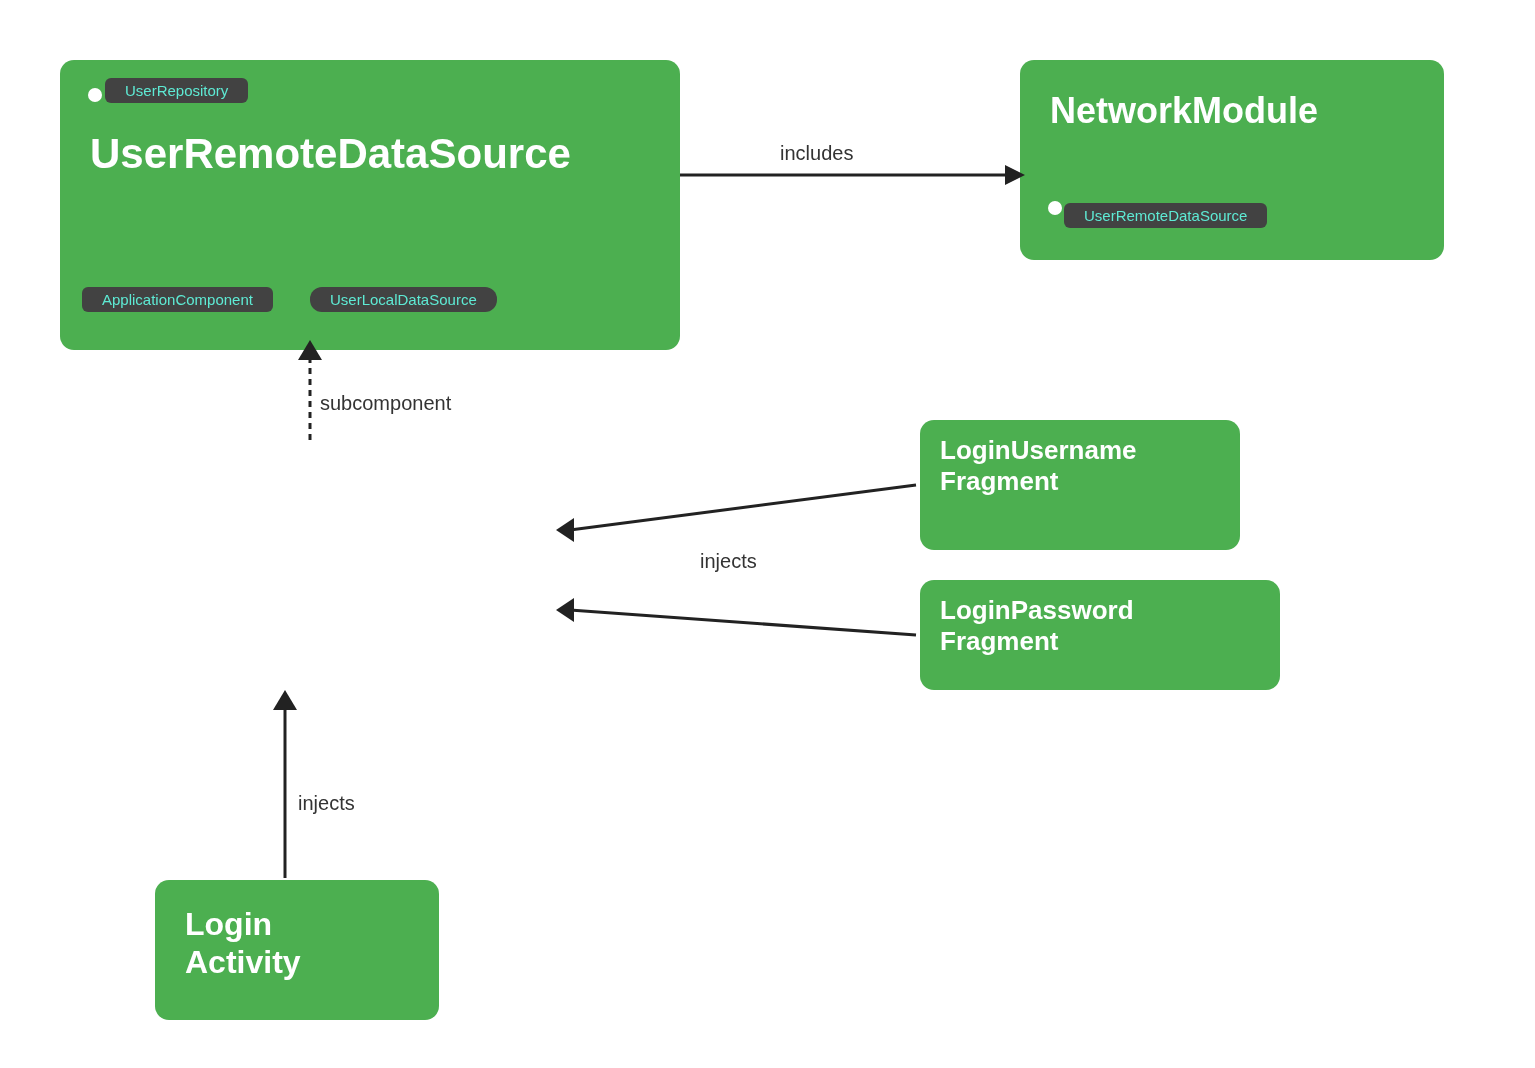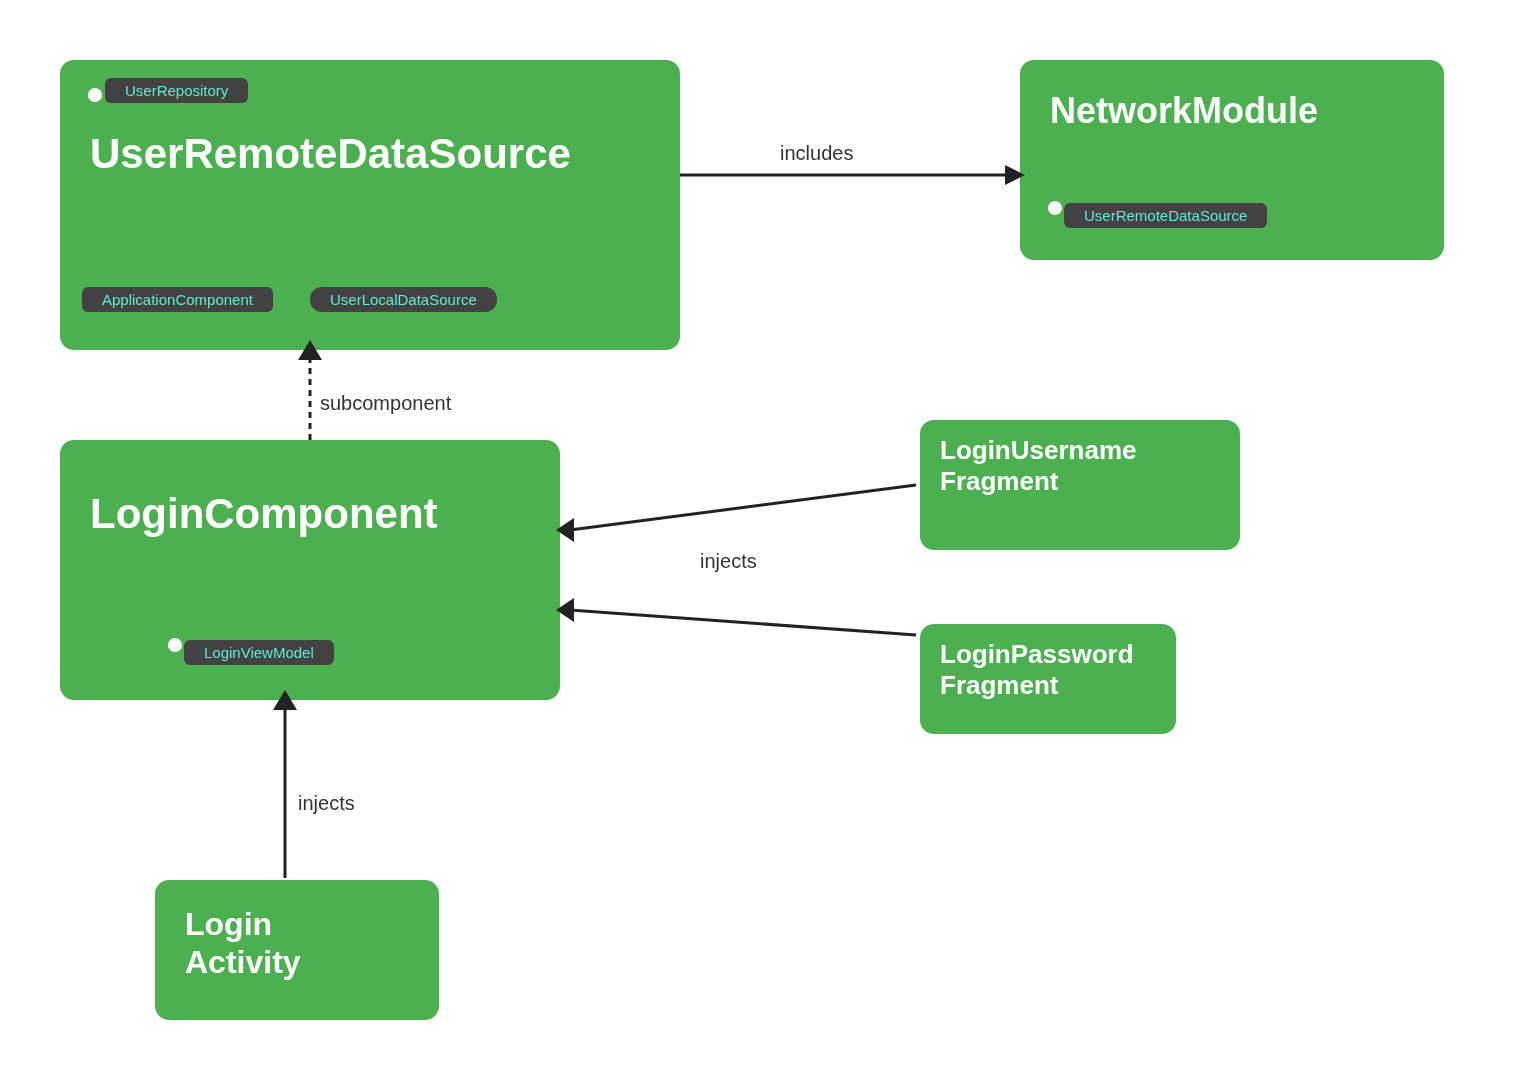--- a/index.html
+++ b/index.html
@@ -109,23 +109,22 @@
       left: 20px;
       font-size: 26px;
       font-weight: bold;
       line-height: 1.2;
     }
 
     
     #login-password-fragment {
       left: 920px;
       top: 580px;
-      width: 256px;
+      width: 360px;
       height: 110px;
-      margin-top: 44px;
     }
 
     #login-password-fragment .title {
       position: absolute;
       top: 15px;
       left: 20px;
       font-size: 26px;
       font-weight: bold;
       line-height: 1.2;
     }
@@ -182,27 +181,20 @@
   </div>
 
   <div class="green-box" id="network-module">
     <span class="title">NetworkModule</span>
 
     <span class="dot" style="bottom: 45px; left: 28px;"></span>
 
     <span class="dark-label" style="bottom: 32px; left: 44px;">UserRemoteDataSource</span>
   </div>
 
-  <div class="green-box" id="login-component">
-    <span class="title">LoginComponent</span>
-
-    <span class="dot" style="bottom: 48px; left: 108px;"></span>
-
-    <span class="dark-label" style="bottom: 35px; left: 124px;">LoginViewModel</span>
-  </div>
 
   <div class="green-box" id="login-username-fragment">
     <span class="title">LoginUsername<br>Fragment</span>
   </div>
 
   <div class="green-box" id="login-password-fragment">
     <span class="title">LoginPassword<br>Fragment</span>
   </div>
 
   <div class="green-box" id="login-activity">

